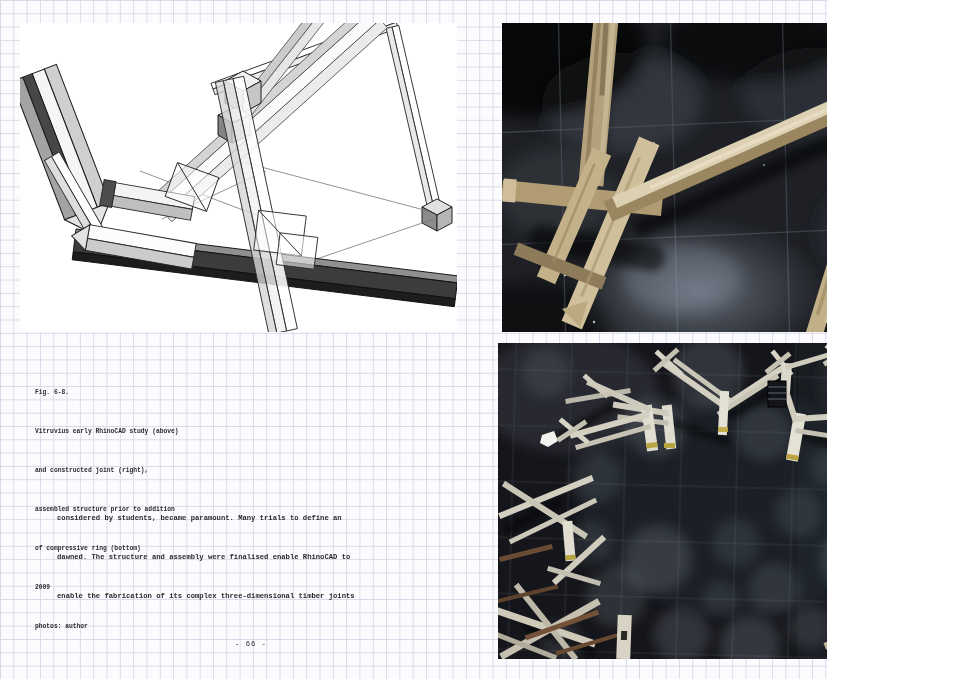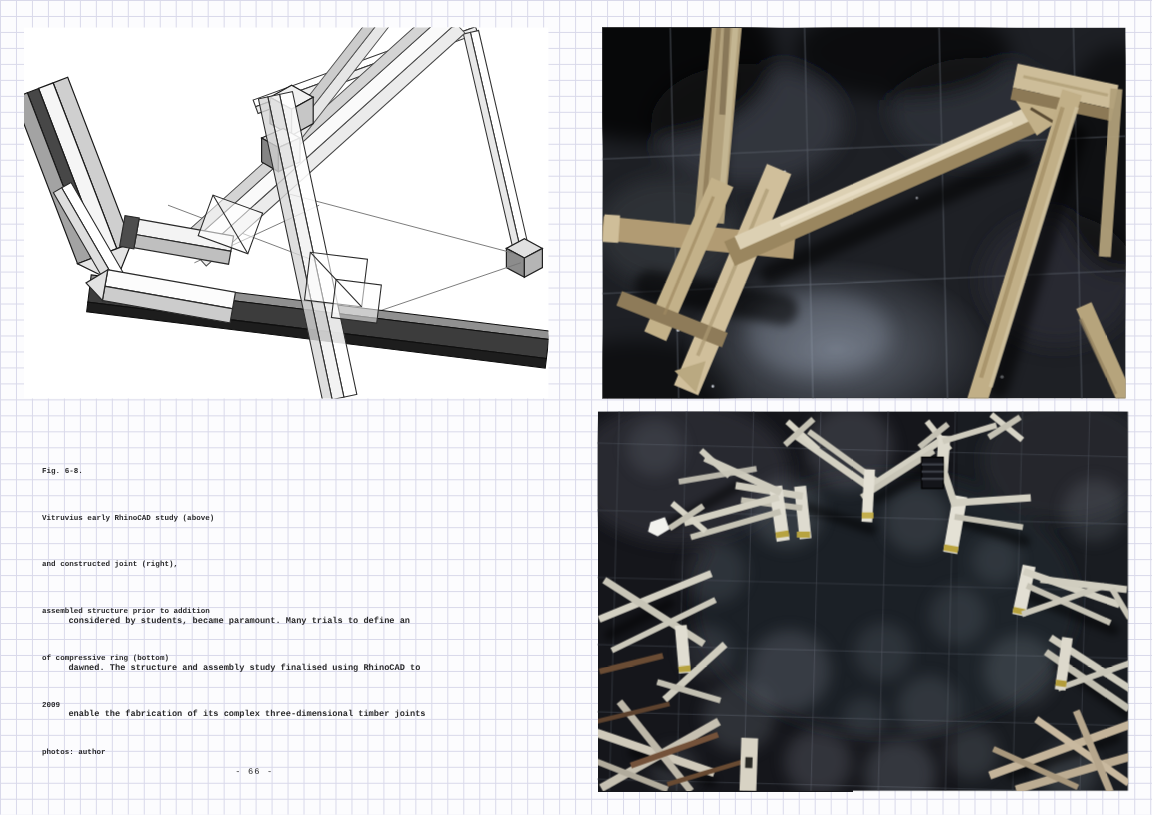--- a/index.html
+++ b/index.html
@@ -1,17 +1,17 @@
 <!DOCTYPE html>
 <html><head>
 <meta charset="utf-8">
 <style>
   html,body{margin:0;padding:0;background:#ffffff;}
   .page{
-    position:relative;width:960px;height:679px;overflow:hidden;
+    position:relative;width:827px;height:679px;overflow:hidden;
     background-color:#fcfcfe;
     background-image:
       linear-gradient(to right,#d9d9ea 1px,transparent 1px),
       linear-gradient(to bottom,#d9d9ea 1px,transparent 1px);
     background-size:13.32px 13.32px;
     font-family:"Liberation Mono","DejaVu Sans Mono",monospace;
   }
   .fig{position:absolute;display:block;}
   .fig svg{display:block;width:100%;height:100%;}
   .cad{left:20px;top:23px;width:437px;height:309px;background:#ffffff;}
@@ -19,21 +19,21 @@
   .photo-bottom{left:498px;top:343px;width:442px;height:316px;}
   .caption{
     position:absolute;left:35px;top:360px;color:#2a2a2c;
     font-size:6.3px;font-weight:700;line-height:13px;white-space:pre;
   }
   .bodytext{
     position:absolute;left:57px;top:460px;color:#2a2a2c;
     font-size:7.2px;font-weight:700;line-height:13px;white-space:pre;
   }
   .pagenum{
-    position:absolute;left:196px;top:640px;width:70px;
+    position:absolute;left:216px;top:640px;width:70px;text-align:center;
     color:#2a2a2c;font-size:7.2px;font-weight:400;letter-spacing:1px;white-space:pre;
   }
 </style>
 </head>
 <body>
 
 <div class="page">
 
   <div class="fig cad">
     <svg viewBox="0 0 437 309">
@@ -383,21 +383,21 @@
     <div>and constructed joint (right),</div>
     <div>assembled structure prior to addition</div>
     <div>of compressive ring (bottom)</div>
     <div>2009</div>
     <div>photos: author</div>
   </div>
 
   <div class="bodytext">
     <div class="para">
       <div>considered by students, became paramount. Many trials to define an</div>
-      <div>dawned. The structure and assembly study finalised using RhinoCAD to</div>
+      <div>dawned. The structure and assembly were finalised enable RhinoCAD to</div>
       <div>enable the fabrication of its complex three-dimensional timber joints</div>
       
       
     </div>
     
   </div>
 
   <div class="pagenum">- 66 -</div>
 
 </div>

